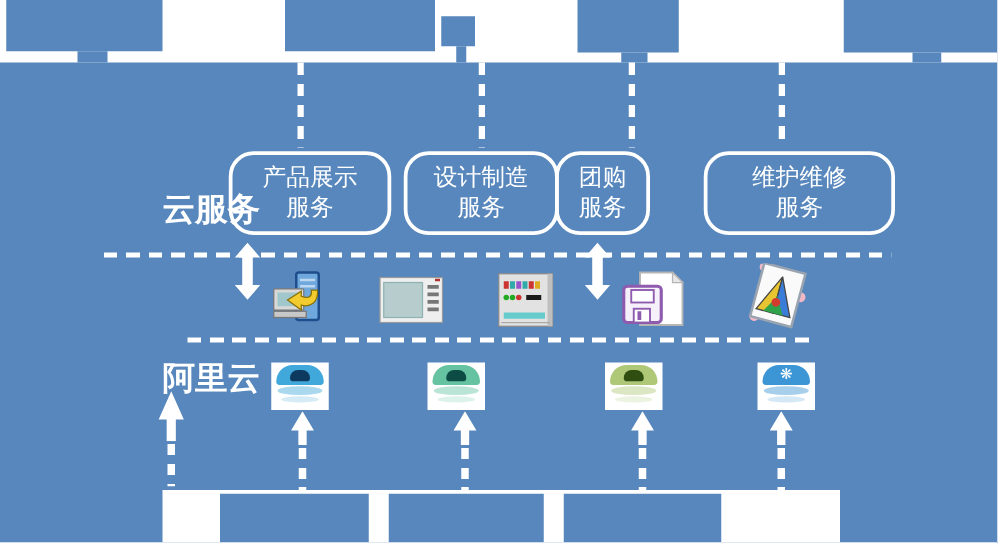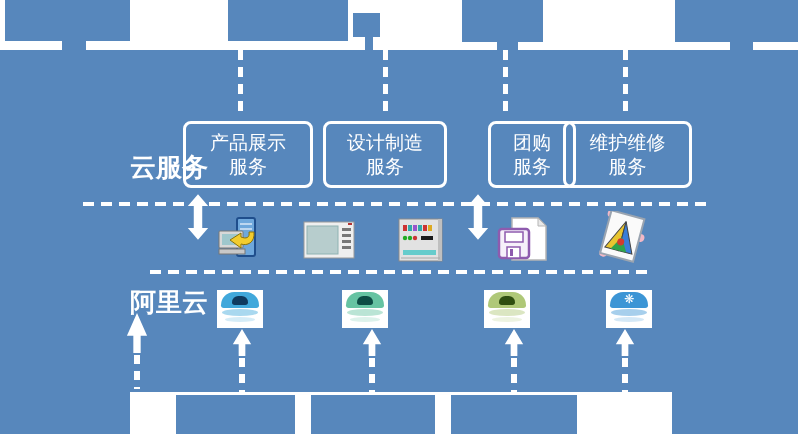--- a/index.html
+++ b/index.html
@@ -6,21 +6,21 @@
   #stage{position:relative;width:798px;height:434px;background:#ffffff;overflow:hidden;
          font-family:"Liberation Sans","DejaVu Sans",sans-serif;}
   .abs{position:absolute;}
   .blue{position:absolute;background:#5787BC;}
   
   .vdash{position:absolute;width:5px;
          background:repeating-linear-gradient(180deg,#fff 0 10px,transparent 10px 17px);}
   .hdash{position:absolute;height:4px;
          background:repeating-linear-gradient(90deg,#fff 0 11px,transparent 11px 18px);}
   
-  .sbox{position:absolute;top:121px;height:67px;border:3px solid #fff;border-radius:8px;
+  .sbox{position:absolute;top:121px;height:67px;border:3px solid #fff;border-radius:20px;
         box-sizing:border-box;color:#fff;font-size:19px;line-height:24px;text-align:center;
         display:flex;flex-direction:column;justify-content:center;}
   
   .rlabel{position:absolute;color:#fff;font-weight:bold;font-size:26px;white-space:nowrap;margin-left:48px;}
   
   .uptail{position:absolute;width:6px;
           background:repeating-linear-gradient(180deg,#fff 0 9px,transparent 9px 16px);}
   
   .node{position:absolute;top:290px;width:46px;height:38px;background:#fff;
         display:flex;flex-direction:column;align-items:center;padding-top:2px;box-sizing:border-box;}
@@ -60,25 +60,25 @@
   <div class="rlabel" style="left:82px;top:285px">阿里云</div>
 
   <div class="sbox" style="left:183px;width:130px">
     <span>产品展示</span>
     <span>服务</span>
   </div>
   <div class="sbox" style="left:323px;width:124px">
     <span>设计制造</span>
     <span>服务</span>
   </div>
-  <div class="sbox" style="left:488px;width:88px">
+  <div class="sbox" style="left:444px;width:76px">
     <span>团购</span>
     <span>服务</span>
   </div>
-  <div class="sbox" style="left:563px;width:129px">
+  <div class="sbox" style="left:563px;width:153px">
     <span>维护维修</span>
     <span>服务</span>
   </div>
 
   <div class="hdash" style="left:83px;top:202px;width:630px"></div>
   <div class="hdash" style="left:150px;top:270px;width:500px"></div>
 
   <svg class="abs" style="left:187px;top:189px" width="22" height="56" viewBox="0 0 26 54">
     <path d="M13 0 L25 14 L18 14 L18 40 L25 40 L13 54 L1 40 L8 40 L8 14 L1 14 Z" fill="#fff"></path>
   </svg>

